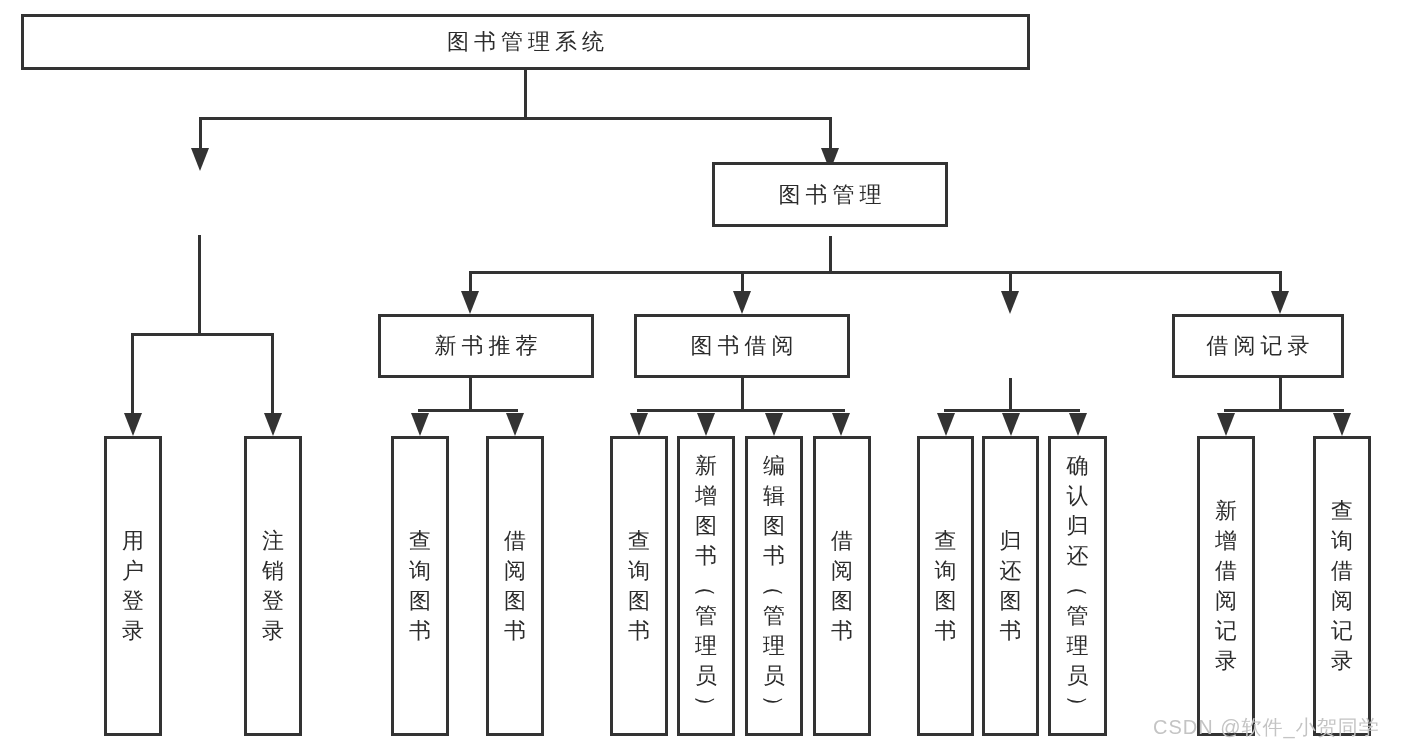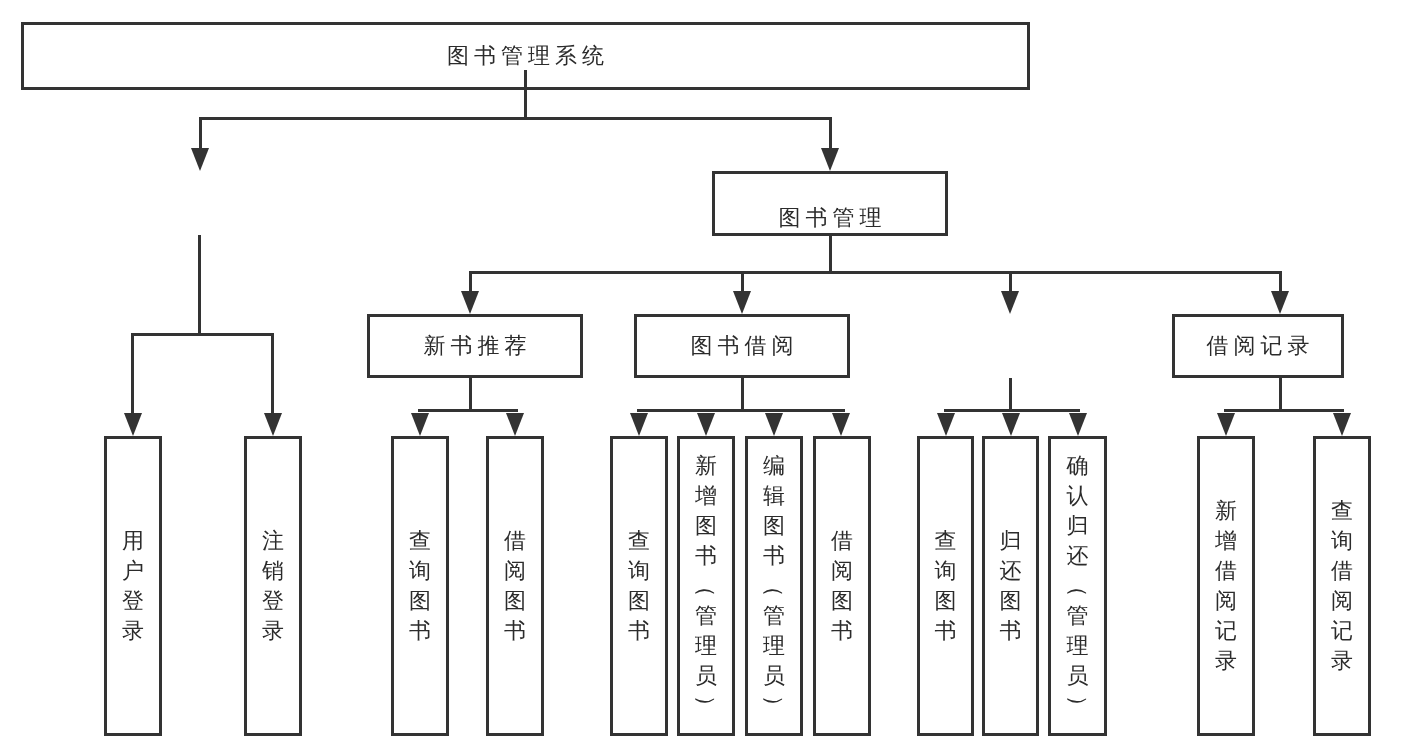--- a/index.html
+++ b/index.html
@@ -52,32 +52,32 @@
     letter-spacing: 1px;
     color: var(--watermark, #c4c4c4);
     white-space: nowrap;
   }
 </style>
 </head>
 <body>
 
 <div class="canvas">
 
-  <div class="box h" style="left:21px; top:22px; width:1009px; height:68px;">
+  <div class="box h" style="left:21px; top:14px; width:1009px; height:56px;">
     <span>图书管理系统</span>
   </div>
 
   <div class="vline" style="left:524px; top:70px; height:49px;"></div>
   <div class="hline" style="left:199px; top:117px; width:633px;"></div>
   <div class="vline" style="left:199px; top:119px; height:32px;"></div>
   <div class="arrow" style="left:191px; top:148px;"></div>
   <div class="vline" style="left:829px; top:119px; height:32px;"></div>
   <div class="arrow" style="left:821px; top:148px;"></div>
 
-  <div class="box h" style="left:712px; top:171px; width:236px; height:65px;align-items:flex-end;">
+  <div class="box h" style="left:712px; top:162px; width:236px; height:65px;">
     <span>图书管理</span>
   </div>
 
   <div class="vline" style="left:198px; top:235px; height:100px;"></div>
   <div class="hline" style="left:131px; top:333px; width:143px;"></div>
   <div class="vline" style="left:131px; top:335px; height:80px;"></div>
   <div class="arrow" style="left:124px; top:413px;"></div>
   <div class="vline" style="left:271px; top:335px; height:80px;"></div>
   <div class="arrow" style="left:264px; top:413px;"></div>
 
@@ -85,21 +85,21 @@
   <div class="hline" style="left:469px; top:271px; width:813px;"></div>
   <div class="vline" style="left:469px; top:273px; height:20px;"></div>
   <div class="arrow" style="left:461px; top:291px;"></div>
   <div class="vline" style="left:741px; top:273px; height:20px;"></div>
   <div class="arrow" style="left:733px; top:291px;"></div>
   <div class="vline" style="left:1009px; top:273px; height:20px;"></div>
   <div class="arrow" style="left:1001px; top:291px;"></div>
   <div class="vline" style="left:1279px; top:273px; height:20px;"></div>
   <div class="arrow" style="left:1271px; top:291px;"></div>
 
-  <div class="box h" style="left:367px; top:314px; width:216px; height:64px;">
+  <div class="box h" style="left:378px; top:314px; width:216px; height:64px;">
     <span>新书推荐</span>
   </div>
   <div class="box h" style="left:634px; top:314px; width:216px; height:64px;">
     <span>图书借阅</span>
   </div>
   <div class="box h" style="left:1172px; top:314px; width:172px; height:64px;">
     <span>借阅记录</span>
   </div>
 
   <div class="vline" style="left:469px; top:378px; height:33px;"></div>
@@ -220,14 +220,15 @@
     </div>
   <div class="box v" style="left:1313px; top:436px; width:58px; height:300px;">
       <span class="vchar">查</span>
       <span class="vchar">询</span>
       <span class="vchar">借</span>
       <span class="vchar">阅</span>
       <span class="vchar">记</span>
       <span class="vchar">录</span>
     </div>
 
+  <div class="watermark">CSDN @软件_小贺同学</div>
 
 </div>
 
 </body></html>

